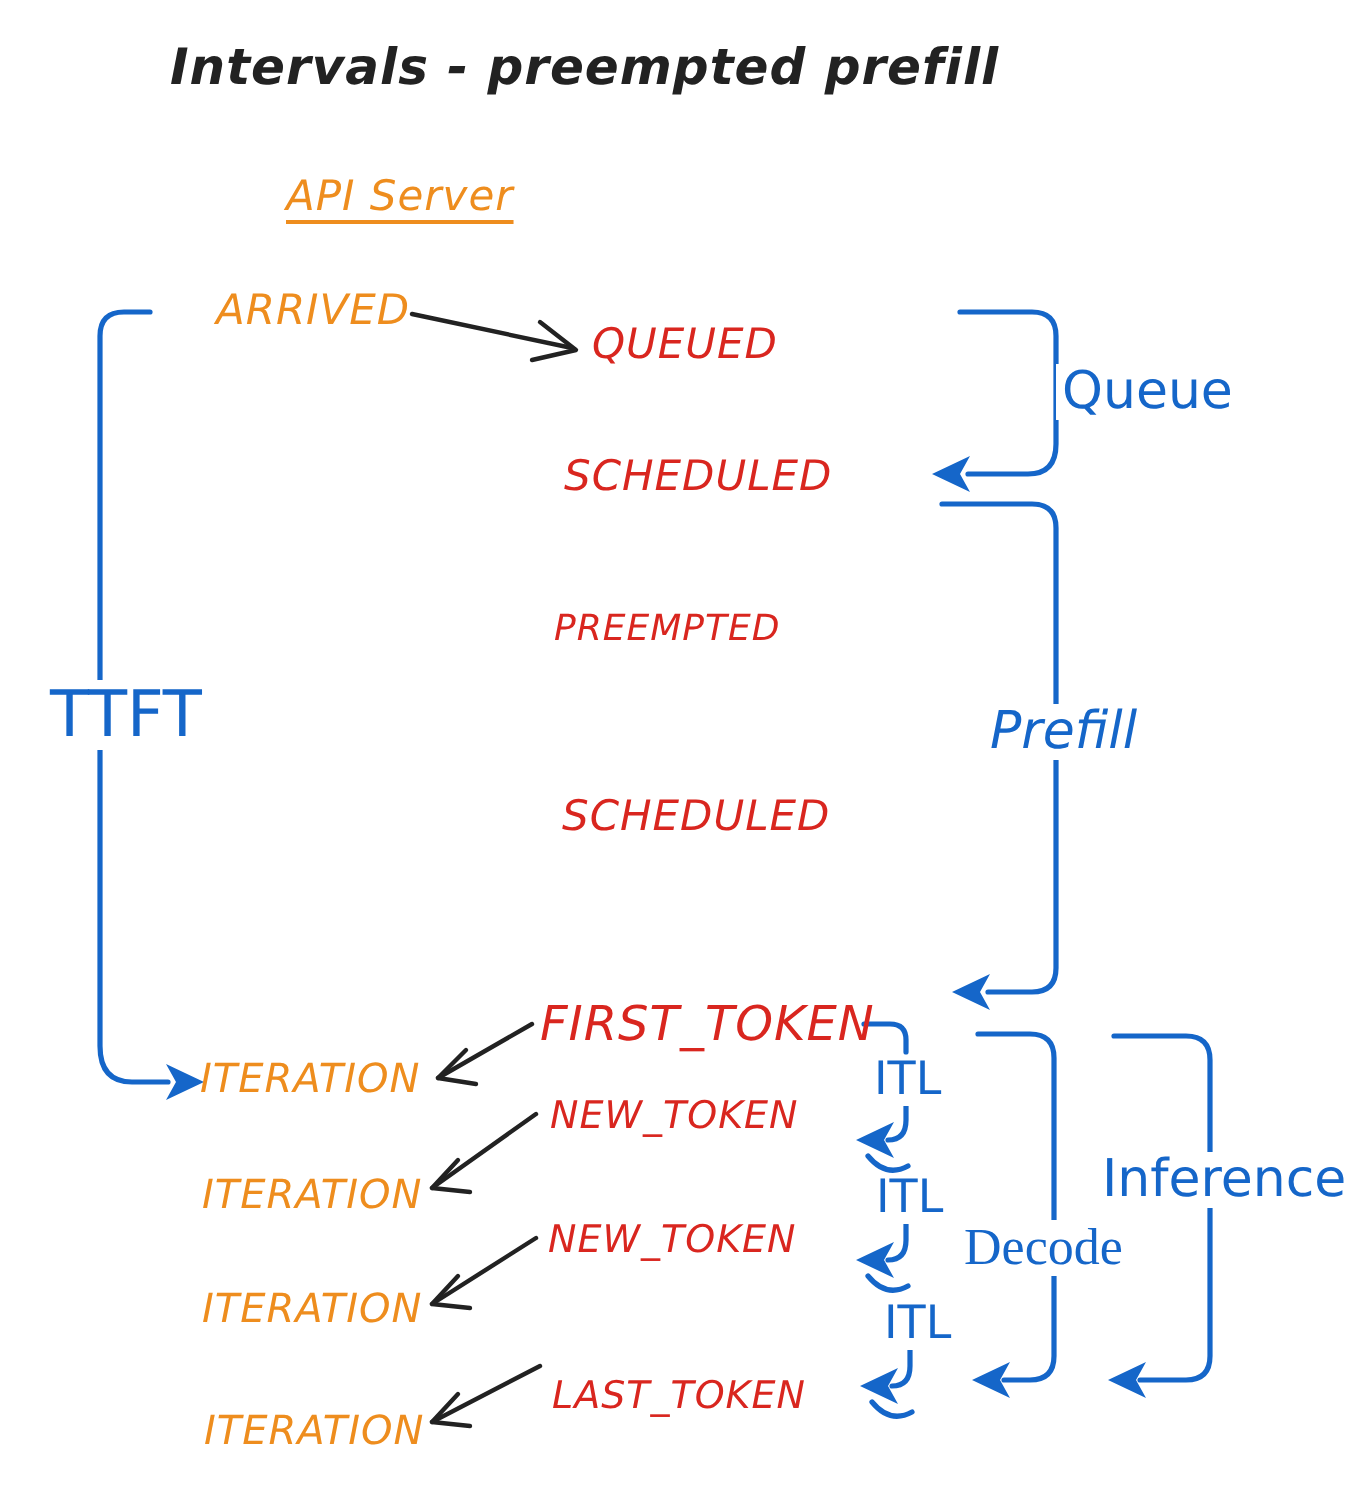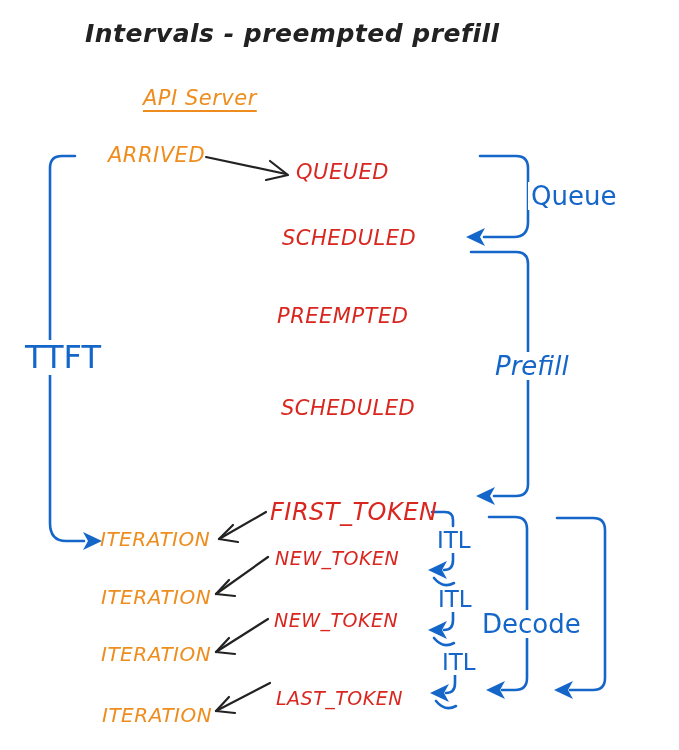--- a/index.html
+++ b/index.html
@@ -96,28 +96,29 @@
   <div class="lbl hw api colhead" style="left:104px;top:87px;margin-left:39px;">API Server</div>
 
   <div class="lbl hw api" style="left:108px;top:144px;font-size:21px;">ARRIVED</div>
   <div class="lbl hw api" style="left:100px;top:529px;font-size:20px;">ITERATION</div>
   <div class="lbl hw api" style="left:101px;top:587px;font-size:20px;">ITERATION</div>
   <div class="lbl hw api" style="left:101px;top:644px;font-size:20px;">ITERATION</div>
   <div class="lbl hw api" style="left:102px;top:705px;font-size:20px;">ITERATION</div>
 
   <div class="lbl hw eng" style="left:296px;top:161px;font-size:21px;">QUEUED</div>
   <div class="lbl hw eng" style="left:282px;top:227px;font-size:21px;">SCHEDULED</div>
-  <div class="lbl hw eng" style="left:277px;top:305px;font-size:21px;">PREEMPTED</div>
+  <div class="lbl hw eng" style="left:277px;top:305px;font-size:18px;">PREEMPTED</div>
   <div class="lbl hw eng" style="left:281px;top:397px;font-size:21px;">SCHEDULED</div>
   <div class="lbl hw eng" style="left:270px;top:500px;font-size:24px;">FIRST_TOKEN</div>
   <div class="lbl hw eng" style="left:275px;top:548px;font-size:19px;">NEW_TOKEN</div>
   <div class="lbl hw eng" style="left:274px;top:610px;font-size:19px;">NEW_TOKEN</div>
   <div class="lbl hw eng" style="left:276px;top:688px;font-size:19px;">LAST_TOKEN</div>
 
   <div class="lbl blue" style="left:22px;top:340px;font-size:32px;">TTFT</div>
   <div class="lbl blue" style="left:496px;top:182px;font-size:26px;margin-left:32px;">Queue</div>
   <div class="lbl blue" style="left:492px;top:352px;font-size:26px;font-style:italic;">Prefill</div>
   <div class="lbl blue" style="left:434px;top:528px;font-size:23px;">ITL</div>
   <div class="lbl blue" style="left:435px;top:587px;font-size:23px;">ITL</div>
   <div class="lbl blue" style="left:439px;top:650px;font-size:23px;">ITL</div>
-  <div class="lbl blue" style="left:479px;top:610px;font-size:26px;">Decode</div>
+  <div class="lbl blue" style="left:479px;top:610px;font-size:26px;font-family:Liberation Serif, serif;">Decode</div>
+  <div class="lbl blue" style="left:548px;top:576px;font-size:26px;">Inference</div>
 
 </div>
 
 </body></html>

